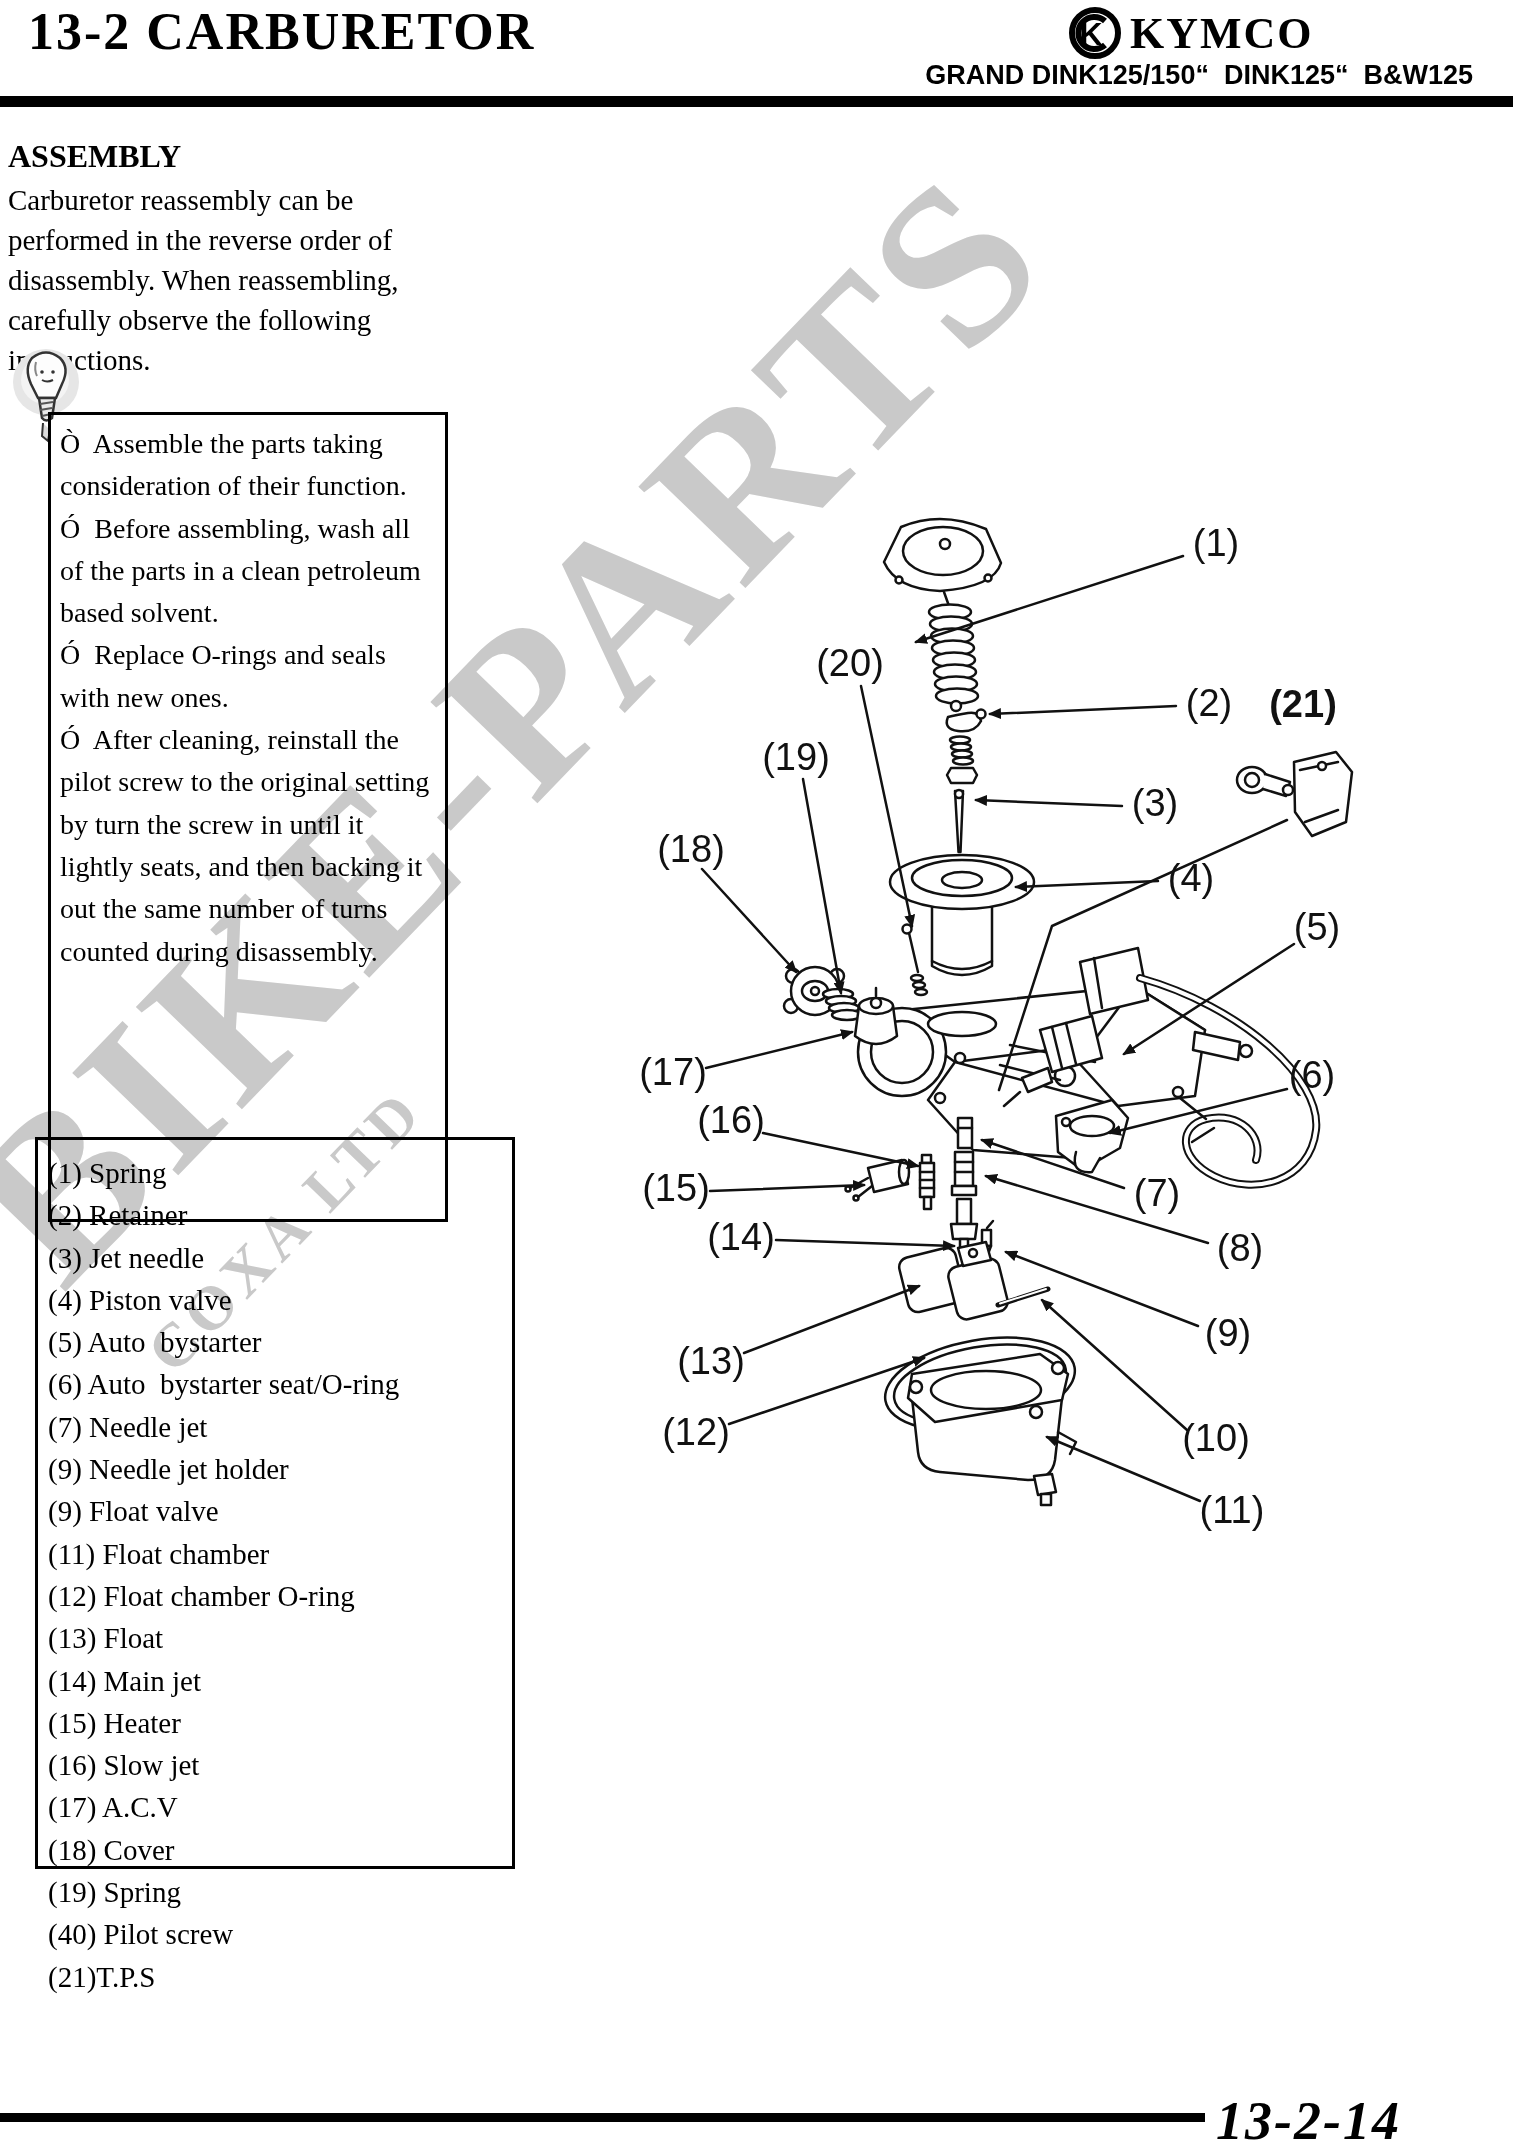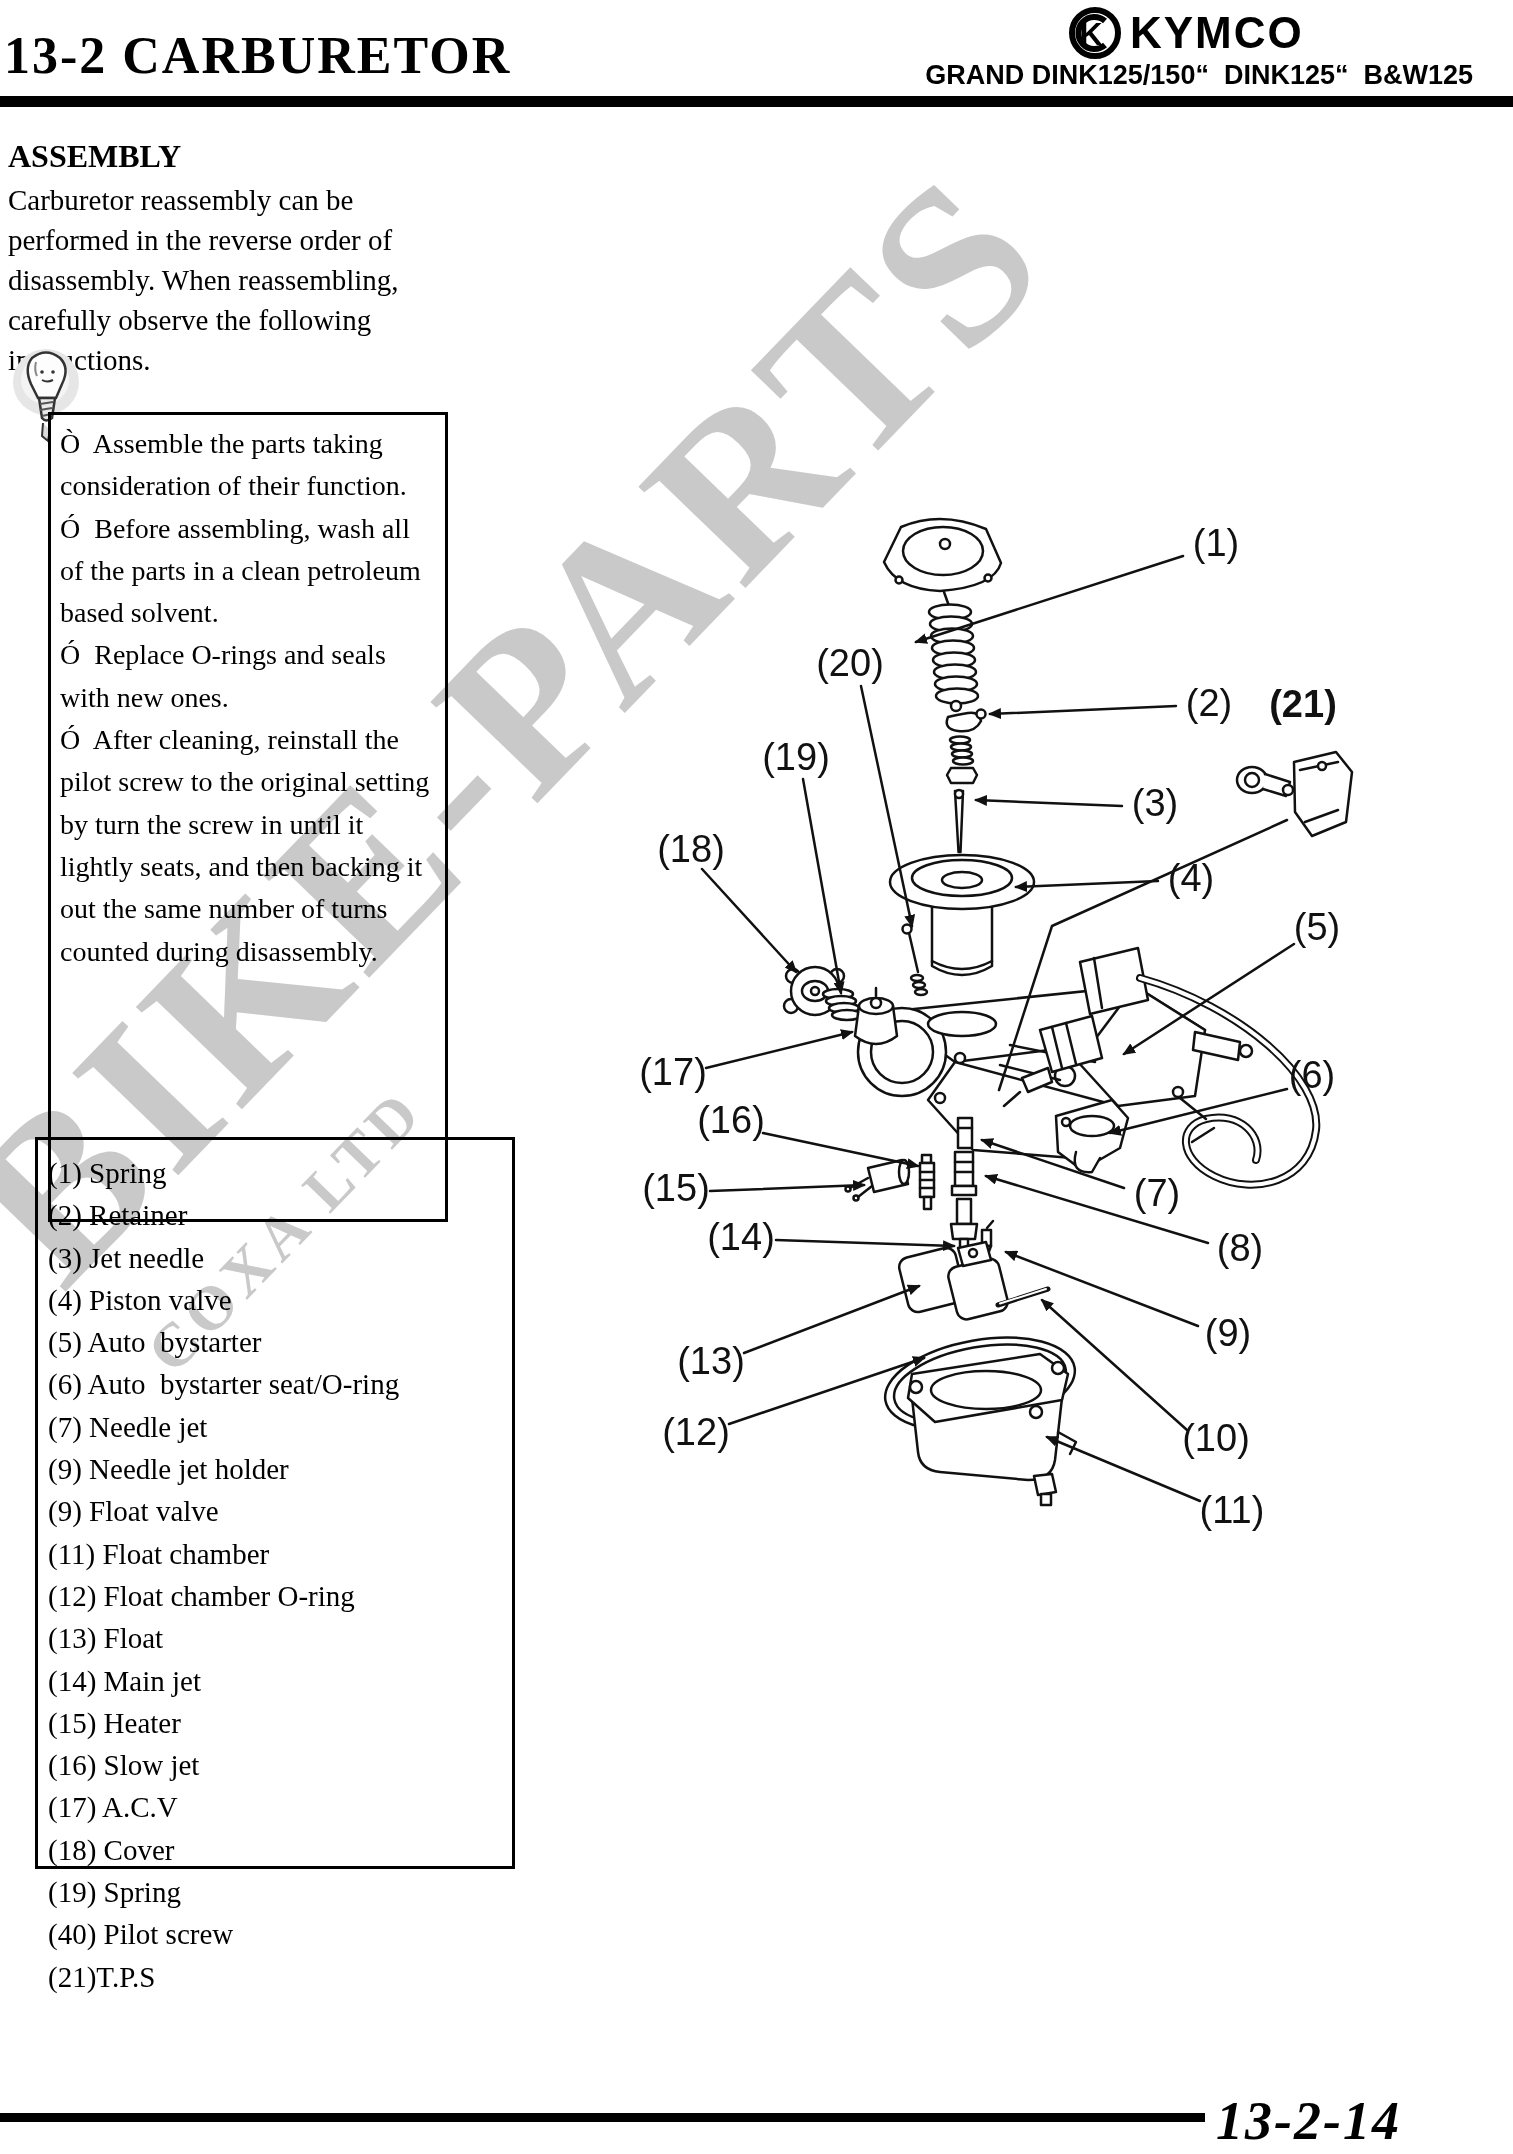--- a/index.html
+++ b/index.html
@@ -1,24 +1,24 @@
 <!DOCTYPE html>
 <html><head>
 <meta charset="utf-8">
 <style>
   html,body{margin:0;padding:0;background:#777;}
   .page{position:relative;width:1513px;height:2154px;background:#ffffff;margin:0 auto;
         font-family:"Liberation Serif",serif;color:#000;overflow:hidden;}
   .layer{position:absolute;left:0;top:0;}
 
   
-  .page-title{position:absolute;left:4px;top:2px;font-size:52px;font-weight:bold;
-              letter-spacing:2px;font-family:"Liberation Serif",serif;margin-top:24px;}
+  .page-title{position:absolute;left:28px;top:2px;font-size:52px;font-weight:bold;
+              letter-spacing:2px;font-family:"Liberation Serif",serif;}
   .brand{position:absolute;left:1068px;top:6px;display:flex;align-items:center;gap:8px;}
-  .brand-name{font-family:Liberation Sans, sans-serif;font-weight:bold;font-size:44px;letter-spacing:2px;}
+  .brand-name{font-family:Liberation Serif, serif;font-weight:bold;font-size:44px;letter-spacing:2px;}
   .models{position:absolute;top:60px;right:40px;font-family:"Liberation Sans",sans-serif;
           font-weight:bold;font-size:27px;white-space:pre;}
   .header-rule{position:absolute;left:0;top:96px;width:1513px;height:11px;background:#000;}
 
   
   .assembly-heading{position:absolute;left:8px;top:138px;font-size:32px;font-weight:bold;}
   .intro{position:absolute;left:8px;top:180px;width:446px;font-size:29px;line-height:40px;}
   .bulb{position:absolute;left:12px;top:342px;}
 
   .notes-box{position:absolute;left:48px;top:412px;width:400px;height:810px;

